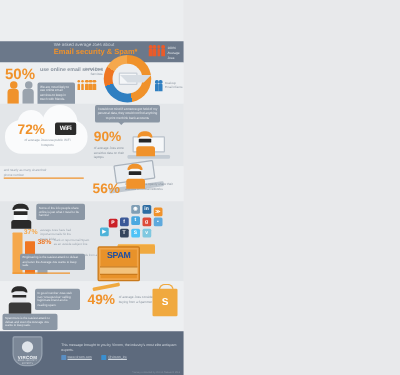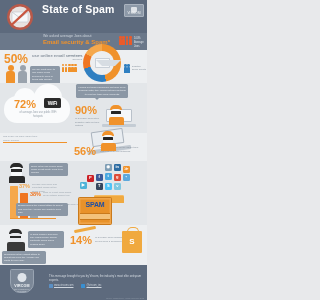--- a/index.html
+++ b/index.html
@@ -508,34 +508,20 @@
   .footer-credit {
     position: absolute; right: 3px; bottom: 1.5px;
     font-size: 1.9px; color: #8e99a7;
   }
 </style>
 </head>
 <body>
 
 <div id="infographic">
 
-  <div class="header">
-    <svg class="ban-icon" viewBox="0 0 34 30">
-      <circle cx="17" cy="15" r="13" fill="#c9563f" opacity="0.85"></circle>
-      <circle cx="17" cy="15" r="10.5" fill="#e8e2e0"></circle>
-      <rect x="9" y="10" width="16" height="10" rx="1" fill="#f7f8f9" stroke="#c0c6cc" stroke-width="0.6"></rect>
-      <path d="M9 10 L17 16 L25 10" fill="none" stroke="#c0c6cc" stroke-width="0.8"></path>
-      <line x1="8.5" y1="23" x2="25.5" y2="7" stroke="#c9563f" stroke-width="2.4"></line>
-    </svg>
-    <div class="header-title">State of Spam</div>
-    <div class="vircom-badge-top">
-      <div class="vb-shield"></div>
-      <div class="vb-text">VIRCOM</div>
-    </div>
-  </div>
 
   <div class="subhead">
     <div class="subhead-line1">We asked average Joes about</div>
     <div class="subhead-line2">Email security &amp; Spam*</div>
     <div class="people-cluster">
       <div class="pc-person">
           <div class="pc-head"></div>
           <div class="pc-body"></div>
         </div>
       <div class="pc-person">
@@ -697,21 +683,21 @@
 
     <div class="hacker3">
       <div class="h3-hat"></div>
         <div class="h3-face"></div>
       <div class="h3-eyes"></div>
         <div class="h3-body"></div>
     </div>
     <div class="sec5-bubble">In good number Joes web can "unsupervise" selling legitimate brand and is reading spam.</div>
     <div class="sec5-bubble2">Spammers is the easiest attack to defeat and even the Average Joe wants to keep safe.</div>
 
-    <div class="stat14">14%</div>
+    <div class="stat14">49%</div>
     <div class="stat14-note">of average Joes consider buying from a Spammer</div>
     <div class="shopbag">
       <div class="shopbag-s">S</div>
     </div>
   </div>
 
   <div class="footer">
     <div class="vircom-shield">
       <div class="vs-globe"></div>
       <div class="vs-name">VIRCOM</div>

